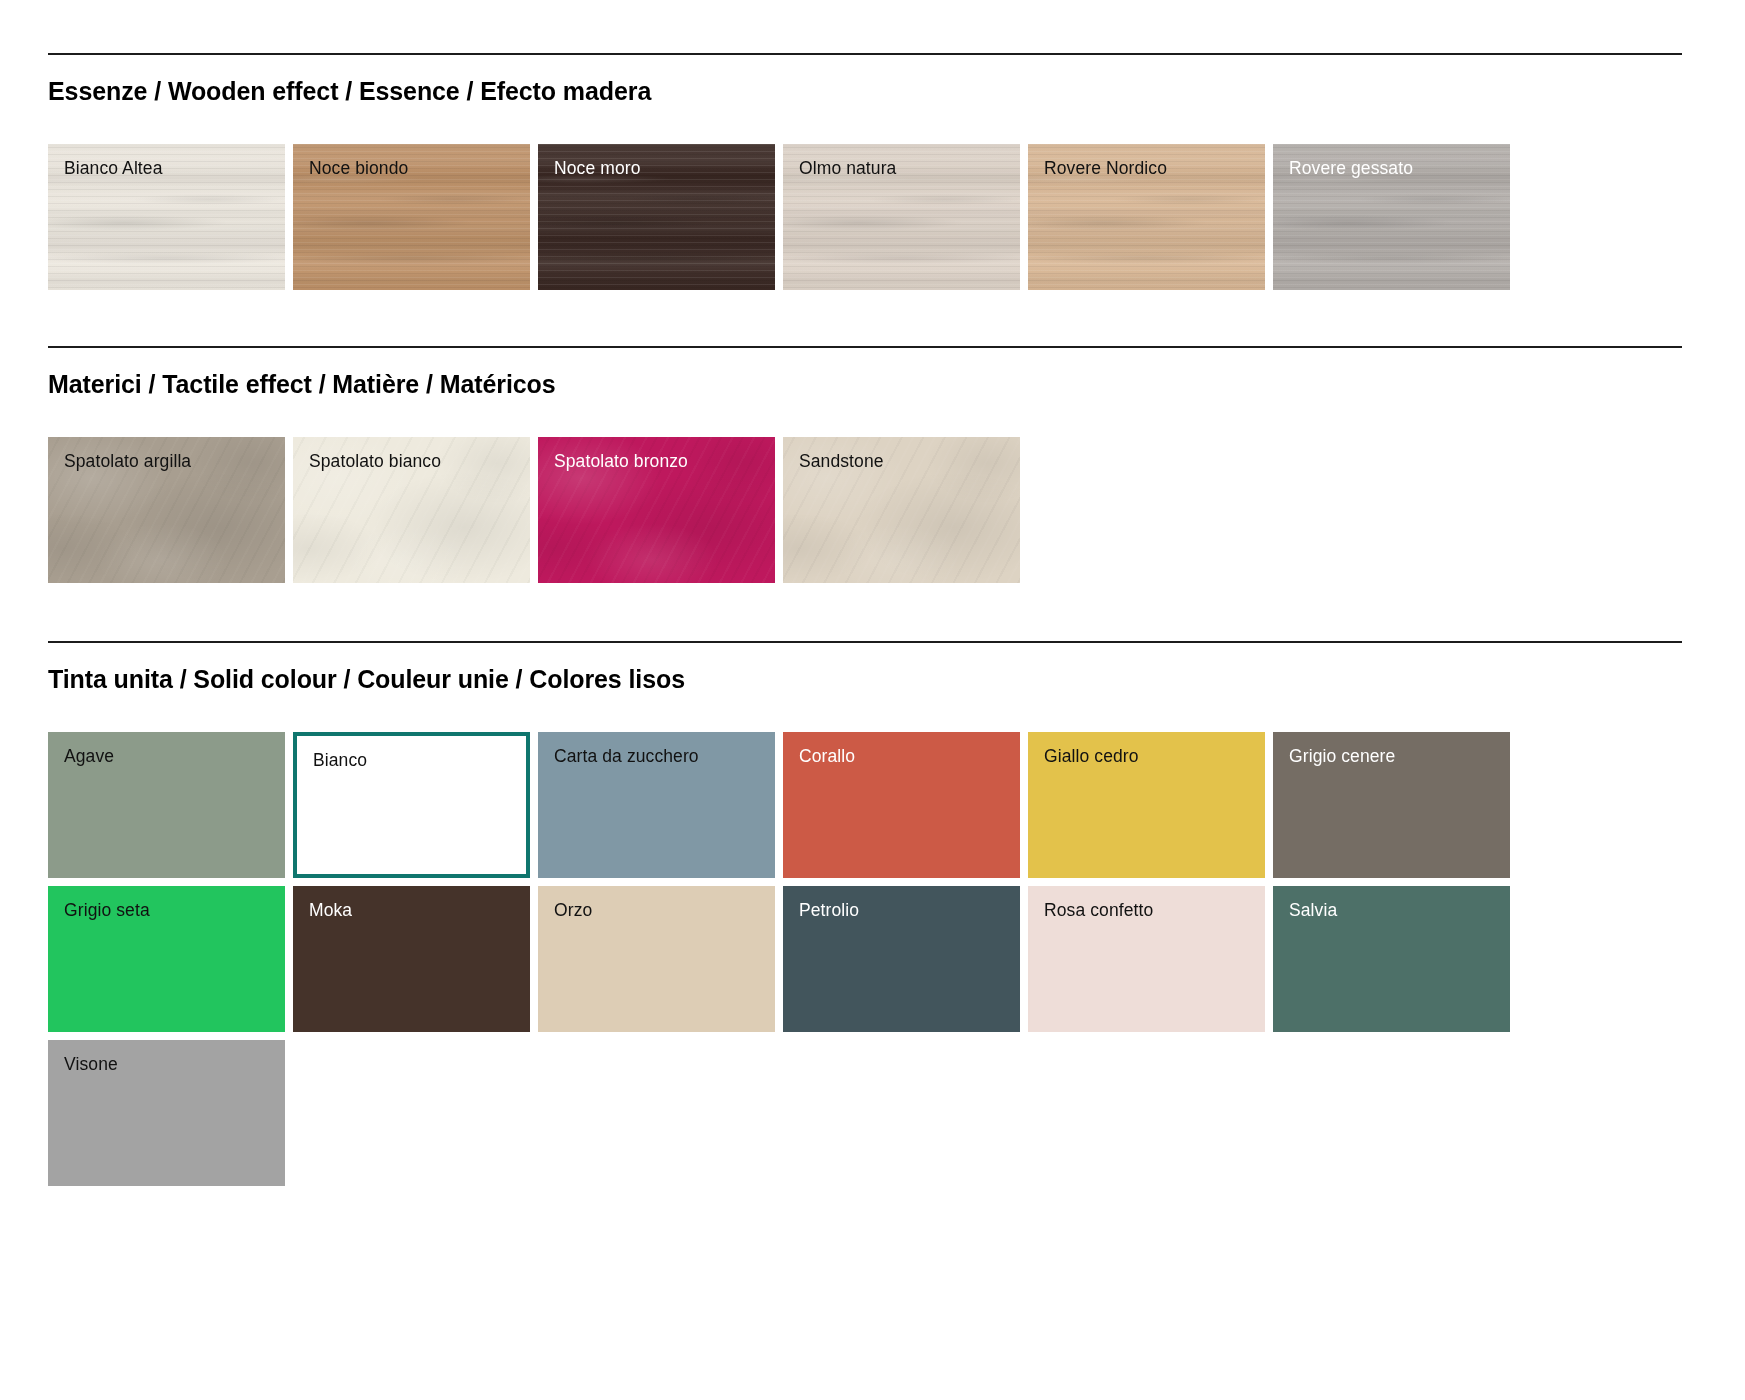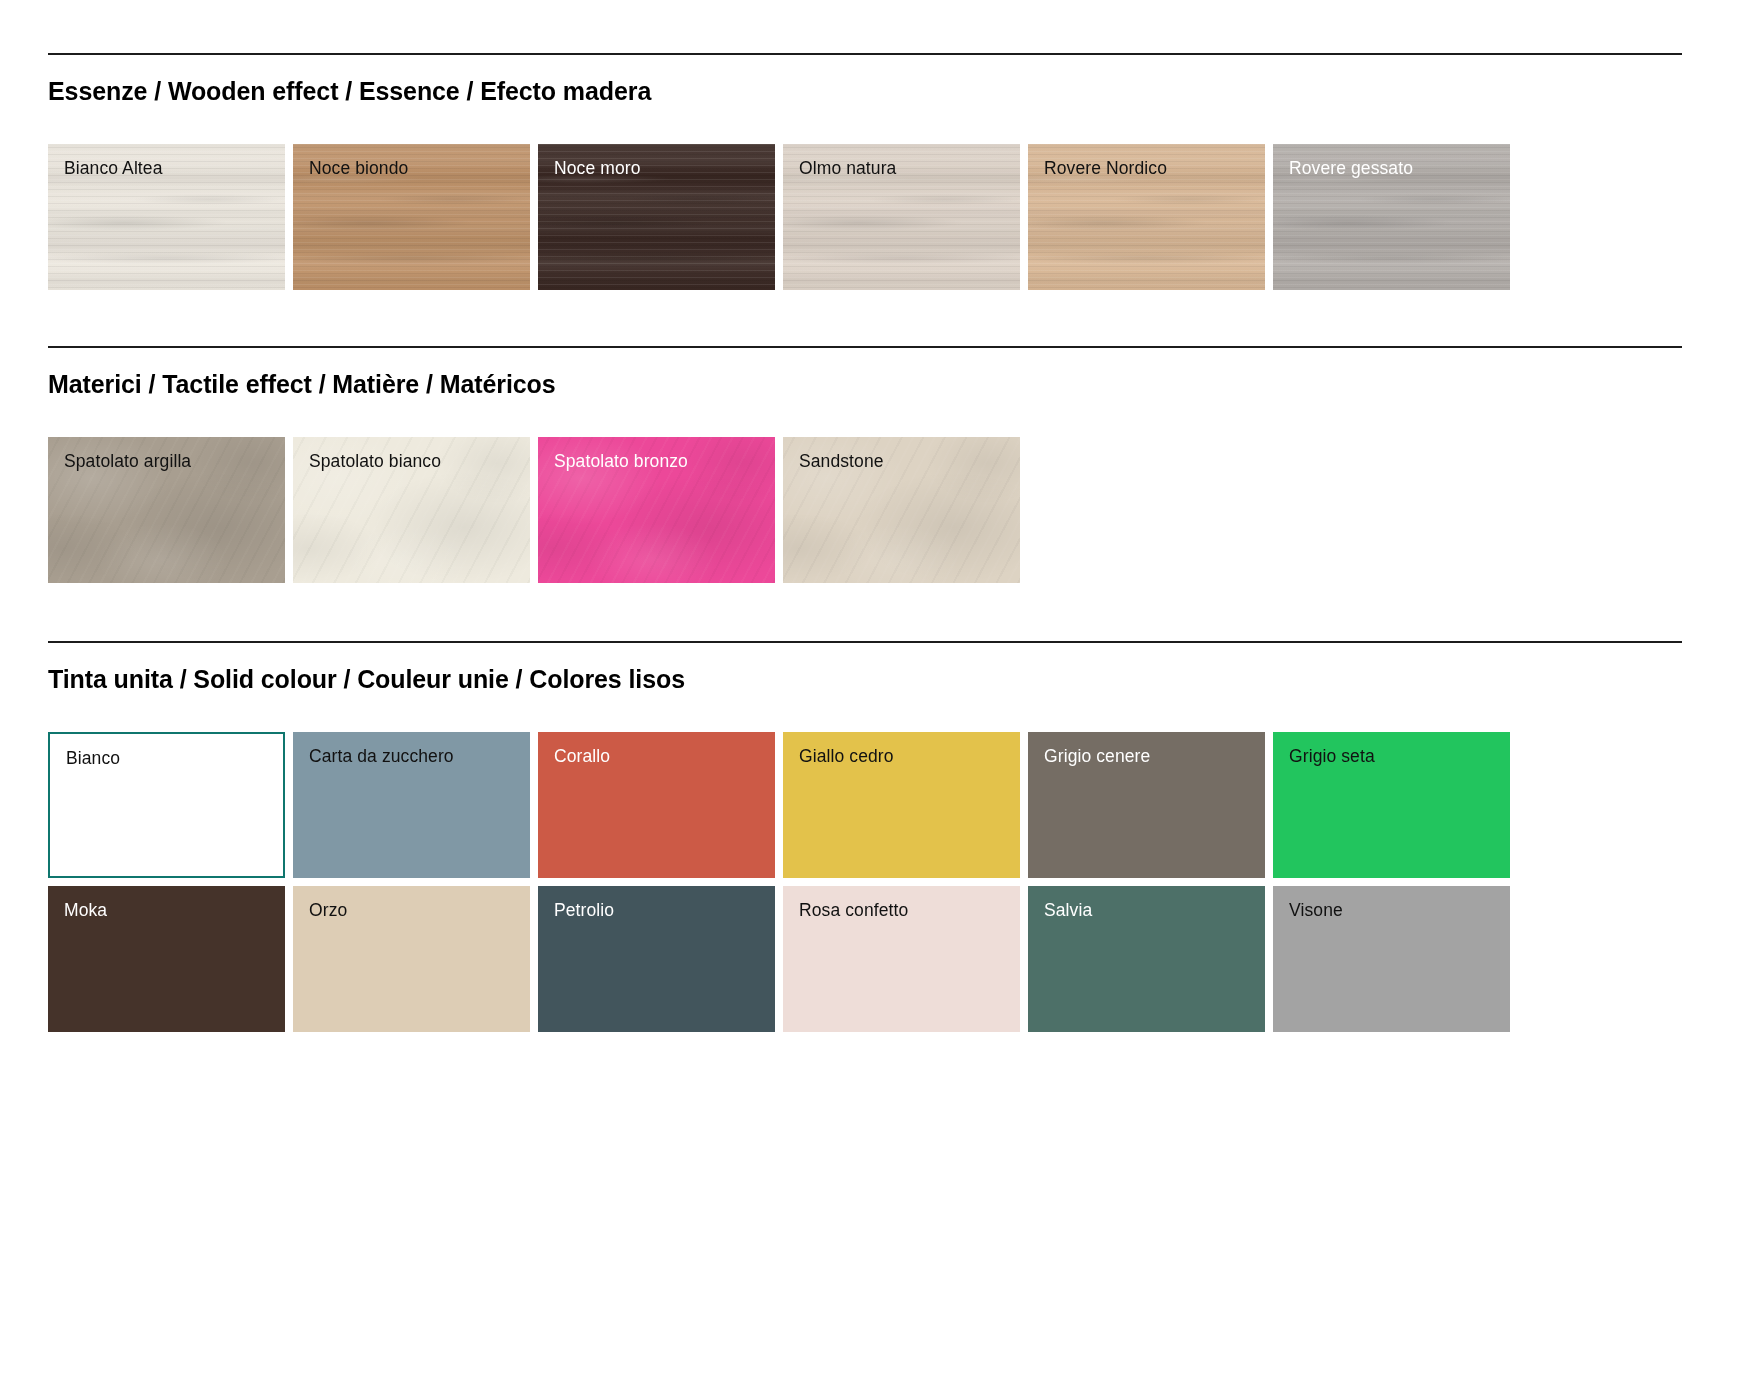--- a/index.html
+++ b/index.html
@@ -60,21 +60,21 @@
 
   .swatch {
     position: relative;
     height: 146px;
     overflow: hidden;
     background-color: #cccccc;
     padding-left: 20px;
   }
 
   .swatch.bordered {
-    border: 2px solid #0f766e;
+    border: 4px solid #0f766e;
   }
 
   .swatch-label {
     position: absolute;
     top: 14px;
     left: 16px;
     font-size: 17.5px;
     font-weight: 400;
     letter-spacing: 0.1px;
     line-height: 1.2;
@@ -203,35 +203,39 @@
     <h2 class="section-title">Materici / Tactile effect / Matière / Matéricos</h2>
     <div class="swatch-grid">
         <div class="swatch" style="background-color: rgb(168, 158, 144);">
           <div class="tex tex-plaster"></div>
           <span class="swatch-label dark">Spatolato argilla</span>
         </div>
         <div class="swatch" style="background-color: rgb(238, 234, 222);">
           <div class="tex tex-plaster"></div>
           <span class="swatch-label dark">Spatolato bianco</span>
         </div>
-        <div class="swatch" style="background-color: #ec4899;">
+        <div class="swatch" style="background-color: #be185d;">
           <div class="tex tex-plaster"></div>
           <span class="swatch-label light">Spatolato bronzo</span>
         </div>
         <div class="swatch" style="background-color: rgb(221, 211, 195);">
           <div class="tex tex-plaster"></div>
           <span class="swatch-label dark">Sandstone</span>
         </div>
       </div>
   </div>
 
   <div class="section" id="section-tinta">
     <div class="section-rule"></div>
     <h2 class="section-title">Tinta unita / Solid colour / Couleur unie / Colores lisos</h2>
     <div class="swatch-grid">
+        <div class="swatch" style="background-color: rgb(140, 155, 138);">
+          <div class="tex tex-none"></div>
+          <span class="swatch-label dark">Agave</span>
+        </div>
         <div class="swatch bordered" style="background-color: rgb(255, 255, 255);">
           <div class="tex tex-none"></div>
           <span class="swatch-label dark">Bianco</span>
         </div>
         <div class="swatch" style="background-color: rgb(128, 152, 165);">
           <div class="tex tex-none"></div>
           <span class="swatch-label dark">Carta da zucchero</span>
         </div>
         <div class="swatch" style="background-color: rgb(204, 90, 70);">
           <div class="tex tex-none"></div>

